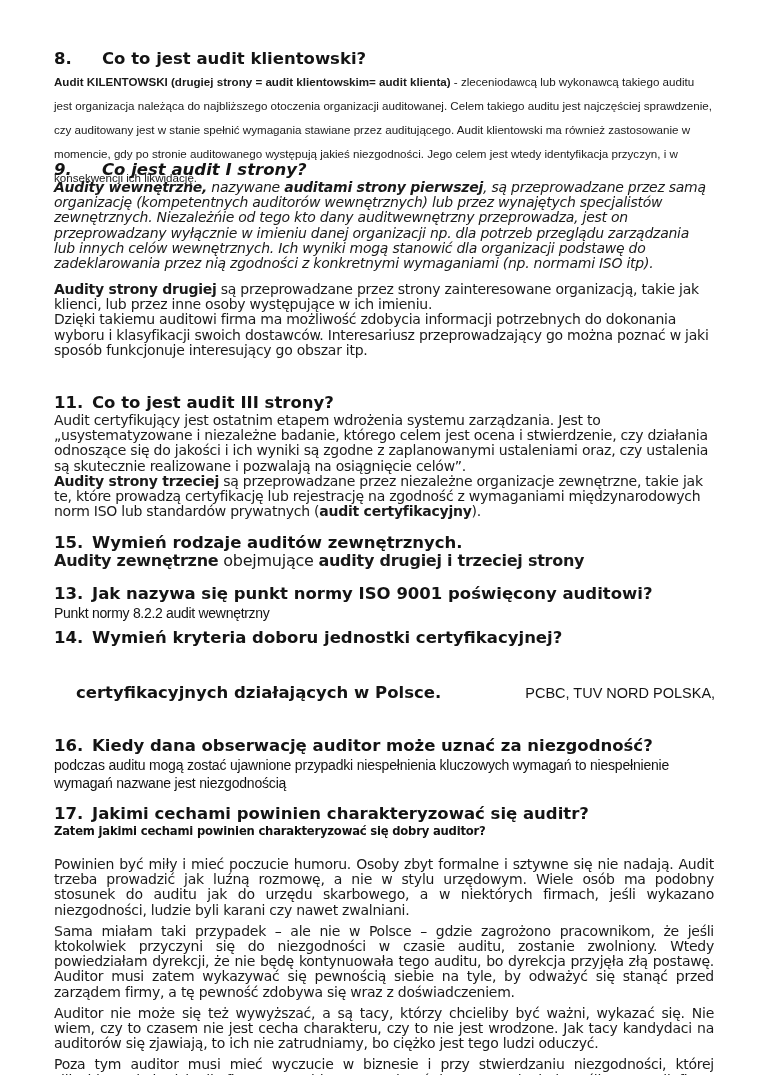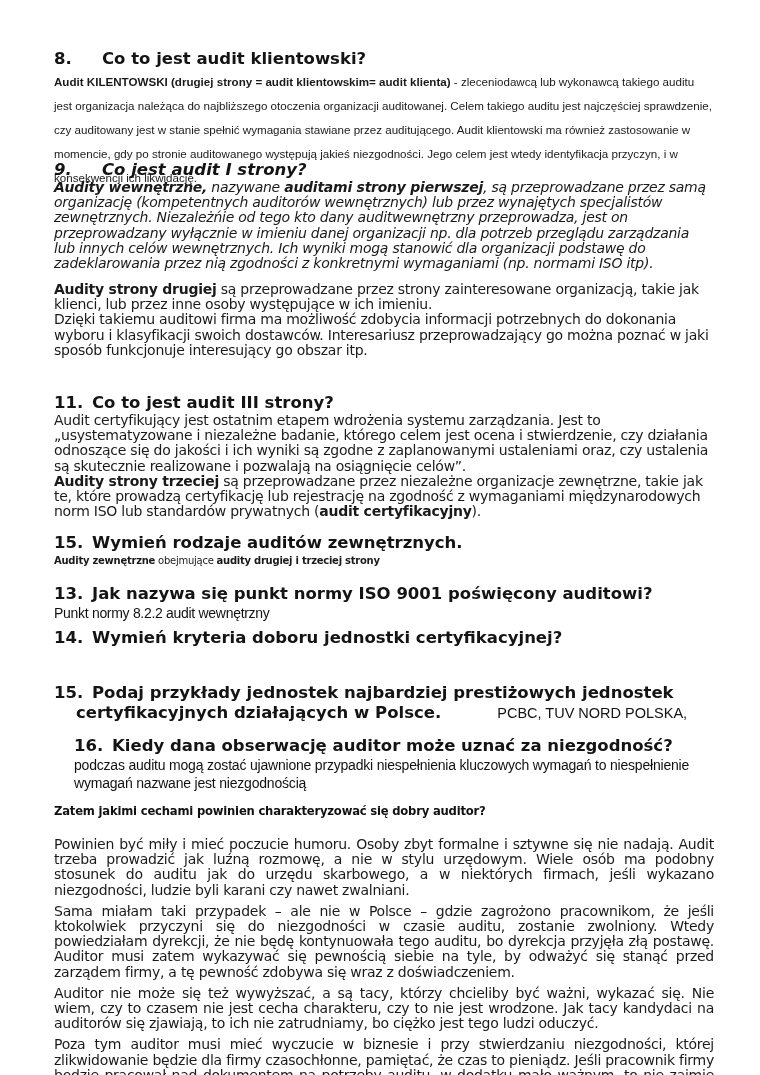--- a/index.html
+++ b/index.html
@@ -11,21 +11,21 @@
   .h8 .num { width: 48px; }
   .h9 .num { width: 48px; }
   .hn .num { width: 38px; }
   .arial { font-family: "Liberation Sans", sans-serif; font-size: 11.6px; line-height: 24px; margin: 0; color: #1a1a1a; }
   .dv { font-family: "DejaVu Sans", sans-serif; font-size: 14px; line-height: 15.2px; margin: 0; color: #1a1a1a; letter-spacing: -0.25px; }
   .p13 { font-family: Liberation Sans, sans-serif; font-size: 14px; line-height: 18px; margin: 0; letter-spacing: -0.3px; }
   .arial13 { font-family: "Liberation Sans", sans-serif; font-size: 14px; line-height: 18px; margin: 0; letter-spacing: -0.2px; }
   .just { text-align: justify; }
   .sub { font-family: "DejaVu Sans", sans-serif; font-weight: bold; font-size: 11.6px; line-height: 15px; margin: 0; letter-spacing: -0.2px; }
   .indent { padding-left: 22px; }
-  .inline-ans { font-family: "Liberation Sans", sans-serif; font-weight: normal; font-size: 14.5px; margin-left: 56px; }
+  .inline-ans { font-family: "Liberation Sans", sans-serif; font-weight: normal; font-size: 14.5px; margin-left: 84px; }
   b { font-weight: bold; }
 </style>
 </head>
 <body>
 
 <div class="page">
 
   <div class="blk" style="top:34px;">
     <h2 class="h h8"><span class="num">8.</span><span>Co to jest audit klientowski?</span></h2>
     <p class="arial" style="margin-top:1px;"><b>Audit KILENTOWSKI (drugiej strony = audit klientowskim= audit klienta)</b><span> - zleceniodawcą lub wykonawcą takiego auditu jest organizacja należąca do najbliższego otoczenia organizacji auditowanej. Celem takiego auditu jest najczęściej sprawdzenie, czy auditowany jest w stanie spełnić wymagania stawiane przez auditującego. Audit klientowski ma również zastosowanie w momencie, gdy po stronie auditowanego występują jakieś niezgodności. Jego celem jest wtedy identyfikacja przyczyn, i w konsekwencji ich likwidację.</span></p>
@@ -42,43 +42,43 @@
   </div>
 
   <div class="blk" style="top:378px;">
     <h2 class="h hn"><span class="num">11.</span><span>Co to jest audit III strony?</span></h2>
     <p class="dv">Audit certyfikujący jest ostatnim etapem wdrożenia systemu zarządzania. Jest to „usystematyzowane i niezależne badanie, którego celem jest ocena i stwierdzenie, czy działania odnoszące się do jakości i ich wyniki są zgodne z zaplanowanymi ustaleniami oraz, czy ustalenia są skutecznie realizowane i pozwalają na osiągnięcie celów”.</p>
     <p class="dv"><b>Audity strony trzeciej</b><span> są przeprowadzane przez niezależne organizacje zewnętrzne, takie jak te, które prowadzą certyfikację lub rejestrację na zgodność z wymaganiami międzynarodowych norm ISO lub standardów prywatnych (</span><b>audit certyfikacyjny</b><span>).</span></p>
   </div>
 
   <div class="blk" style="top:518px;">
     <h2 class="h hn"><span class="num">15.</span><span>Wymień rodzaje auditów zewnętrznych.</span></h2>
-    <p class="dv" style="font-size:10px;"><b>Audity zewnętrzne</b><span> obejmujące </span><b>audity drugiej i trzeciej strony</b></p>
+    <p class="dv" style="font-size:16px;"><b>Audity zewnętrzne</b><span> obejmujące </span><b>audity drugiej i trzeciej strony</b></p>
   </div>
 
   <div class="blk" style="top:569px;">
     <h2 class="h hn"><span class="num">13.</span><span>Jak nazywa się punkt normy ISO 9001 poświęcony auditowi?</span></h2>
     <p class="p13">Punkt normy 8.2.2 audit wewnętrzny</p>
   </div>
 
   <div class="blk" style="top:613px;">
     <h2 class="h hn"><span class="num">14.</span><span>Wymień kryteria doboru jednostki certyfikacyjnej?</span></h2>
   </div>
 
   <div class="blk" style="top:668px;">
-    <h2 class="h hn"><span class="num">15.</span><span>Podaj przykłady jednostek najbardziej prestiżowych jednostek</span></h2>
     <h2 class="h indent"><span>certyfikacyjnych działających w Polsce.</span><span class="inline-ans">PCBC, TUV NORD POLSKA,</span></h2>
   </div>
 
-  <div class="blk" style="top:721px;margin-left:20px;">
+  <div class="blk" style="top:721px;">
     <h2 class="h hn"><span class="num">16.</span><span>Kiedy dana obserwację auditor może uznać za niezgodność?</span></h2>
     <p class="arial13">podczas auditu mogą zostać ujawnione przypadki niespełnienia kluczowych wymagań to  niespełnienie wymagań nazwane jest niezgodnością</p>
   </div>
 
   <div class="blk" style="top:789px;">
+    <h2 class="h hn"><span class="num">17.</span><span>Jakimi cechami powinien charakteryzować się auditr?</span></h2>
     <p class="sub">Zatem jakimi cechami powinien charakteryzować się dobry auditor?</p>
     <p class="dv just" style="margin-top:18px;">Powinien być miły i mieć poczucie humoru. Osoby zbyt formalne i sztywne się nie nadają. Audit trzeba prowadzić jak luźną rozmowę, a nie w stylu urzędowym. Wiele osób ma podobny stosunek do auditu jak do urzędu skarbowego, a w niektórych firmach, jeśli wykazano niezgodności, ludzie byli karani czy nawet zwalniani.</p>
     <p class="dv just" style="margin-top:6px;">Sama miałam taki przypadek – ale nie w Polsce – gdzie zagrożono pracownikom, że jeśli ktokolwiek przyczyni się do niezgodności w czasie auditu, zostanie zwolniony. Wtedy powiedziałam dyrekcji, że nie będę kontynuowała tego auditu, bo dyrekcja przyjęła złą postawę. Auditor musi zatem wykazywać się pewnością siebie na tyle, by odważyć się stanąć przed zarządem firmy, a tę pewność zdobywa się wraz z doświadczeniem.</p>
     <p class="dv just" style="margin-top:6px;">Auditor nie może się też wywyższać, a są tacy, którzy chcieliby być ważni, wykazać się. Nie wiem, czy to czasem nie jest cecha charakteru, czy to nie jest wrodzone. Jak tacy kandydaci na auditorów się zjawiają, to ich nie zatrudniamy, bo ciężko jest tego ludzi oduczyć.</p>
     <p class="dv just" style="margin-top:6px;">Poza tym auditor musi mieć wyczucie w biznesie i przy stwierdzaniu niezgodności, której zlikwidowanie będzie dla firmy czasochłonne, pamiętać, że czas to pieniądz. Jeśli pracownik firmy będzie pracował nad dokumentem na potrzeby auditu, w dodatku mało ważnym, to nie zajmie się sprawami istotnymi, a to szkodzi firmie.</p>
   </div>
 
 </div>
 
 </body></html>

